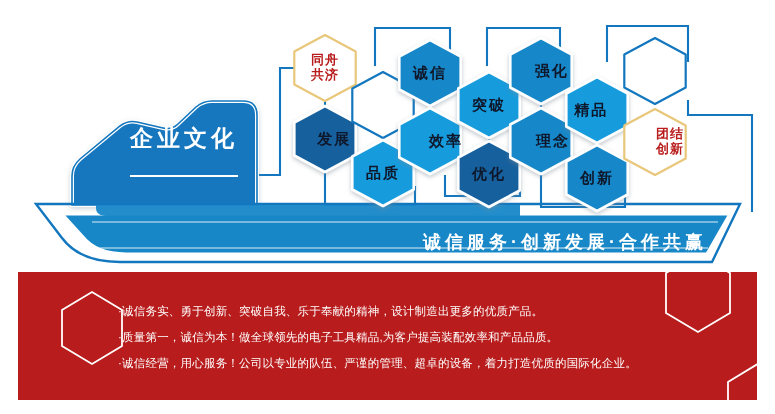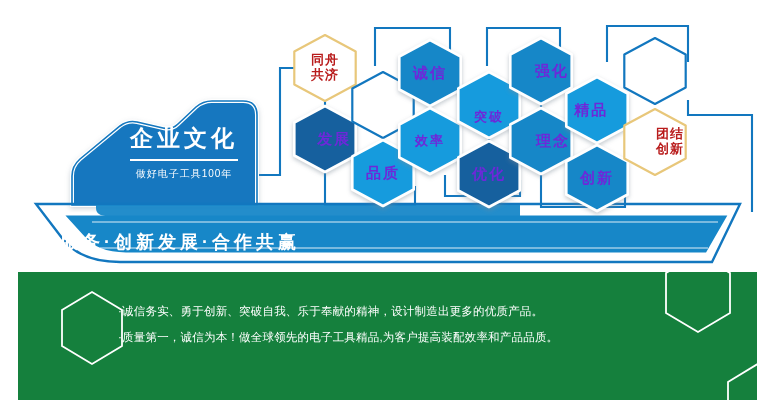--- a/index.html
+++ b/index.html
@@ -32,70 +32,70 @@
     display: flex;
     align-items: center;
     justify-content: center;
     text-align: center;
     font-weight: bold;
     letter-spacing: 2px;
     line-height: 1.12;
     pointer-events: none;
     white-space: pre-line;
   }
-  .hex-label.solid { color: #6d28d9; }
+  .hex-label.solid { color: #0f172a; }
   .hex-label.ghost-gold { color: #b91c1c; letter-spacing: 1px; }
 
   
   #plaque-title-wrap {
     position: absolute;
     left: 104px;
     top: 123px;
     width: 160px;
     text-align: center;
     pointer-events: none;
   }
   #plaque-title {
     font-size: 23px;
     font-weight: bold;
     color: #ffffff;
     letter-spacing: 4px;
-    padding-bottom: 5px;
+    padding-bottom: 21px;
     border-bottom: 2px solid #ffffff;
     display: inline-block;
   }
   #plaque-sub {
     margin-top: 6px;
     font-size: 10px;
     color: #ffffff;
     letter-spacing: 1px;
   }
 
   
   #ribbon-text {
     position: absolute;
-    left: 16px;
+    left: 1px;
     top: 230px;
     width: 706px;
-    text-align: left;
+    text-align: right;
     font-size: 18px;
     font-weight: bold;
     color: #ffffff;
     letter-spacing: 4px;
     pointer-events: none;
   }
 
   
   #bottom-panel {
     position: absolute;
     left: 18px;
     top: 272px;
     width: 739px;
     height: 128px;
-    background: #15803d;
+    background: #b91c1c;
     overflow: hidden;
   }
   #bottom-lines {
     position: absolute;
     left: 100px;
     top: 26px;
     width: 620px;
   }
   .bottom-line {
     font-size: 11.5px;
@@ -221,33 +221,32 @@
         <polygon points="541.0,108.0 571.7,124.5 571.7,157.5 541.0,174.0 510.3,157.5 510.3,124.5" fill="#1787c8" stroke="#ffffff" stroke-width="2.6" stroke-linejoin="round" filter="url(#hexshadow)"></polygon>
         <polygon points="597.0,77.0 627.7,93.5 627.7,126.5 597.0,143.0 566.3,126.5 566.3,93.5" fill="#169bdd" stroke="#ffffff" stroke-width="2.6" stroke-linejoin="round" filter="url(#hexshadow)"></polygon>
         <polygon points="597.0,145.0 627.7,161.5 627.7,194.5 597.0,211.0 566.3,194.5 566.3,161.5" fill="#1787c8" stroke="#ffffff" stroke-width="2.6" stroke-linejoin="round" filter="url(#hexshadow)"></polygon>
         <polygon points="655.0,38.0 685.7,54.5 685.7,87.5 655.0,104.0 624.3,87.5 624.3,54.5" fill="#ffffff" stroke="#1277bf" stroke-width="2.2" stroke-linejoin="round"></polygon>
         <polygon points="655.0,109.0 685.7,125.5 685.7,158.5 655.0,175.0 624.3,158.5 624.3,125.5" fill="#ffffff" stroke="#e8c77a" stroke-width="2.2" stroke-linejoin="round"></polygon>
       </g>
   </svg>
 
   <div id="plaque-title-wrap">
     <div id="plaque-title">企业文化</div>
-    <div id="plaque-sub">做好电子工具100年</div>
   </div>
 
   <div id="ribbon-text">诚信服务·创新发展·合作共赢</div>
 
   <div id="hex-text-layer">
       <div class="hex-label ghost-gold" style="left: 294.31px; top: 35px; width: 61.38px; height: 66px; font-size: 13px;">同舟
 共济</div>
       <div class="hex-label solid" style="left: 294.31px; top: 106px; width: 80px; height: 66px; font-size: 15px;">发展</div>
       <div class="hex-label solid" style="left: 352.31px; top: 140px; width: 61.38px; height: 66px; font-size: 15px;">品质</div>
       <div class="hex-label solid" style="left: 399.31px; top: 40px; width: 61.38px; height: 66px; font-size: 15px;">诚信</div>
-      <div class="hex-label solid" style="left: 399.31px; top: 108px; width: 61.38px; height: 66px; font-size: 13px;">效率</div>
-      <div class="hex-label solid" style="left: 458.31px; top: 84px; width: 61.38px; height: 66px; font-size: 13px;">突破</div>
+      <div class="hex-label solid" style="left: 399.31px; top: 108px; width: 61.38px; height: 66px; font-size: 15px; padding-left: 16px;">效率</div>
+      <div class="hex-label solid" style="left: 458.31px; top: 72px; width: 61.38px; height: 66px; font-size: 15px;">突破</div>
       <div class="hex-label solid" style="left: 458.31px; top: 141px; width: 61.38px; height: 66px; font-size: 15px;">优化</div>
       <div class="hex-label solid" style="left: 510.31px; top: 38px; width: 83px; height: 66px; font-size: 15px;">强化</div>
       <div class="hex-label solid" style="left: 510.31px; top: 108px; width: 61.38px; height: 66px; font-size: 15px; padding-left: 12px;">理念</div>
       <div class="hex-label solid" style="left: 566.31px; top: 77px; width: 50px; height: 66px; font-size: 15px;">精品</div>
       <div class="hex-label solid" style="left: 566.31px; top: 145px; width: 61.38px; height: 66px; font-size: 15px;">创新</div>
       <div class="hex-label ghost-gold" style="left: 624.31px; top: 109px; width: 61.38px; height: 66px; font-size: 13px; padding-left: 15px;">团结
 创新</div>
     </div>
 
   <div id="bottom-panel">
@@ -257,16 +256,17 @@
     <svg class="deco-hex" style="left:640px; top:-22px;" width="80" height="88" viewBox="0 0 80 88">
       <polygon points="40,4 72,23 72,63 40,82 8,63 8,23" fill="none" stroke="#ffffff" stroke-width="1.8"></polygon>
     </svg>
     <svg class="deco-hex" style="left:700px; top:86px;" width="86" height="92" viewBox="0 0 86 92">
       <polygon points="43,4 76,24 76,66 43,86 10,66 10,24" fill="none" stroke="#ffffff" stroke-width="1.8"></polygon>
     </svg>
 
     <div id="bottom-lines">
         <div class="bottom-line">·诚信务实、勇于创新、突破自我、乐于奉献的精神，设计制造出更多的优质产品。</div>
         <div class="bottom-line">·质量第一，诚信为本！做全球领先的电子工具精品,为客户提高装配效率和产品品质。</div>
+        <div class="bottom-line">·诚信经营，用心服务！公司以专业的队伍、严谨的管理、超卓的设备，着力打造优质的国际化企业。</div>
       </div>
   </div>
 
 </div>
 
 </body></html>

